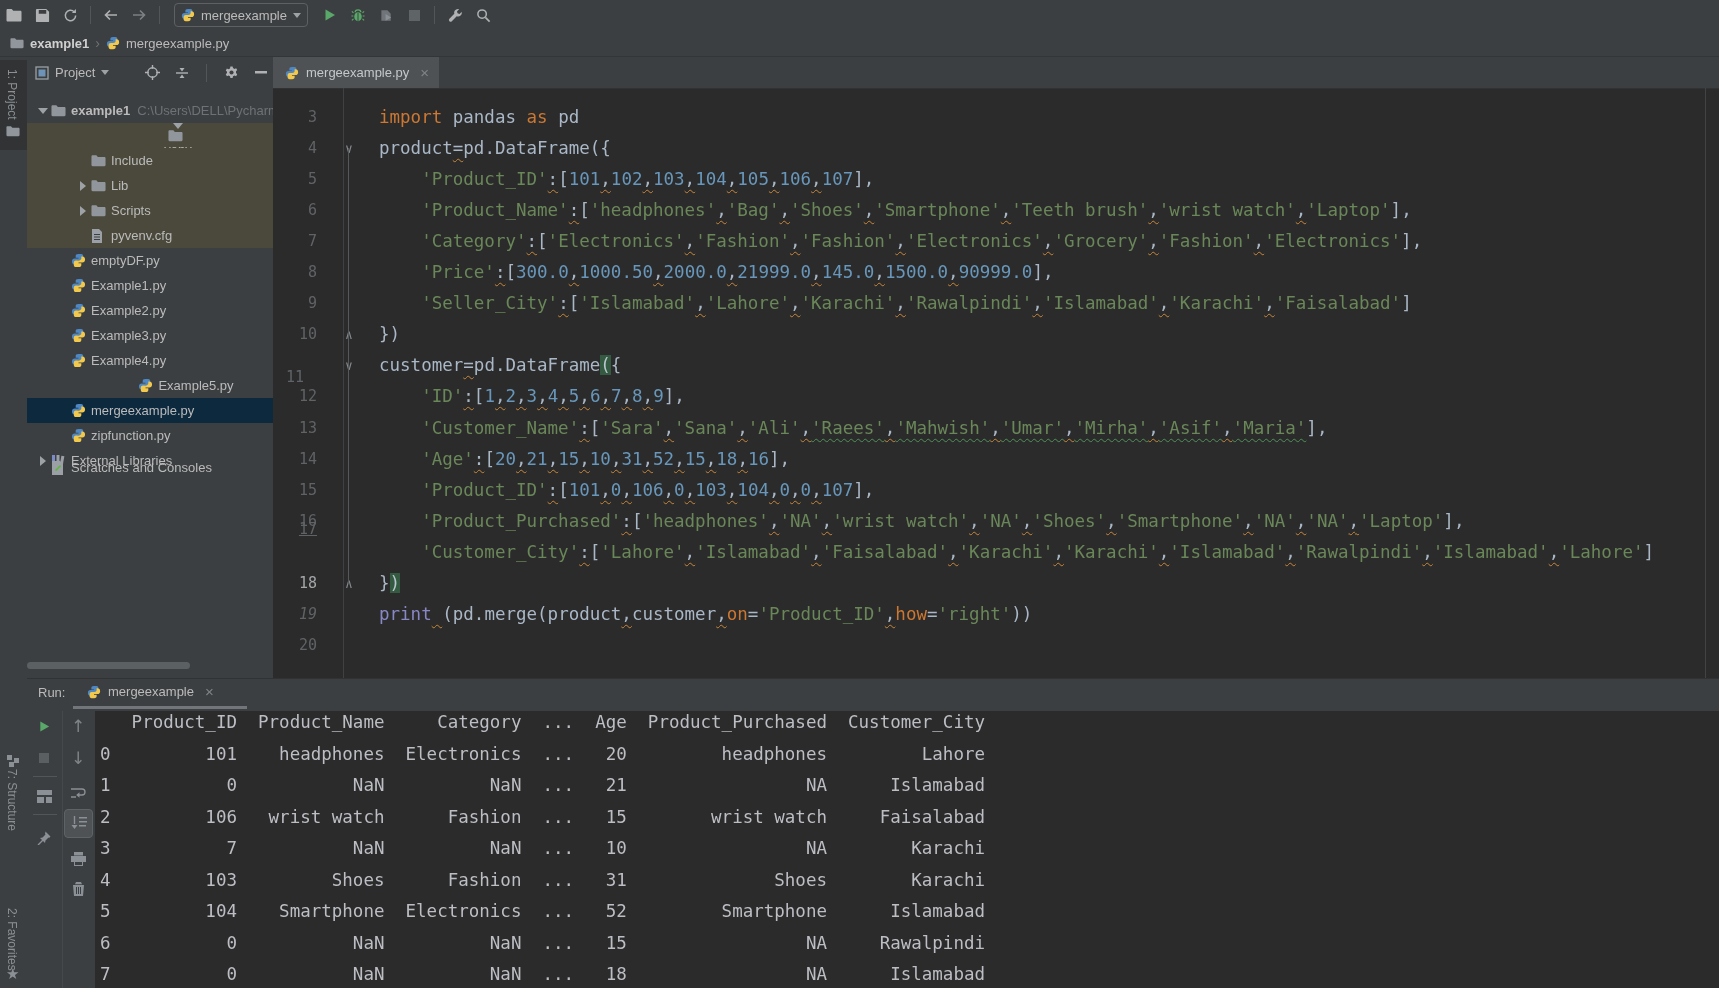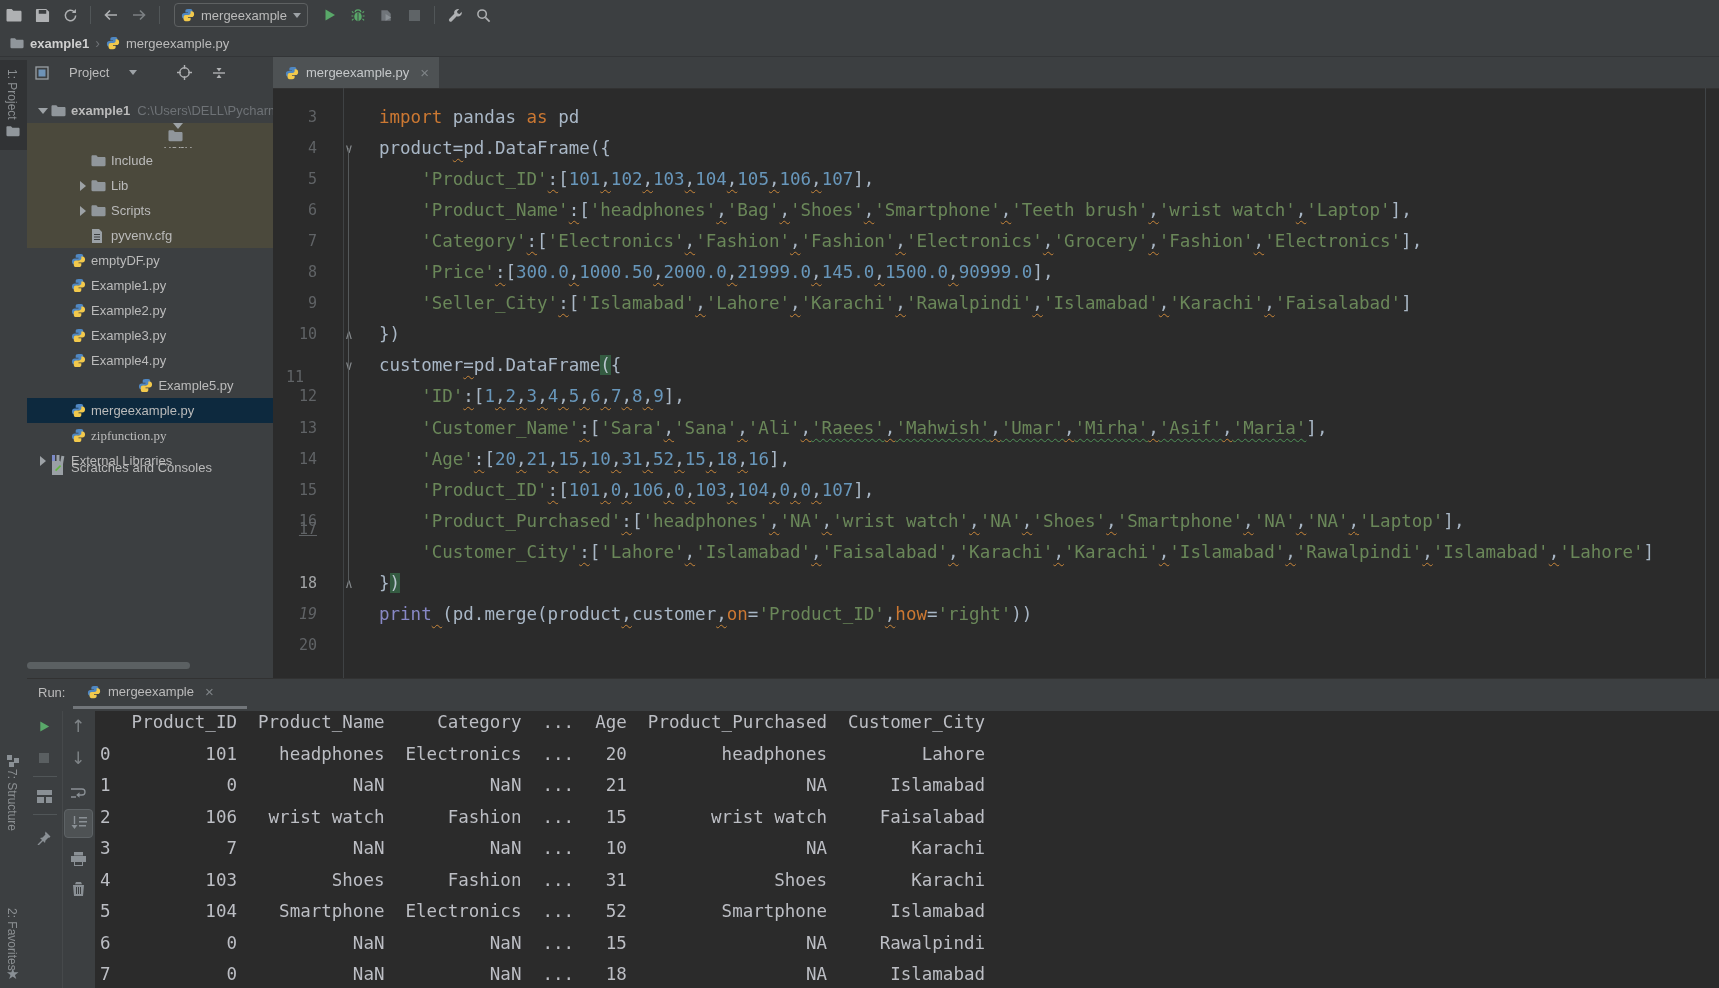--- a/index.html
+++ b/index.html
@@ -16,21 +16,21 @@
   
   #crumbs{left:0;top:30px;width:1719px;height:27px;background:#3c3f41;border-bottom:1px solid #333537;display:flex;align-items:center;padding-left:10px;box-sizing:border-box;gap:6px;}
   .crumb-sep{color:#6e7276;font-size:14px;}
   .bold{font-weight:bold;color:#d0d0d0;}
   
   #stripe{left:0;top:57px;width:27px;height:931px;background:#3c3f41;border-right:1px solid #323232;}
   .vlabel{writing-mode:vertical-rl;color:#8c9093;font-size:12px;position:absolute;left:5px;}
   #stripe-active{left:0;top:3px;width:27px;height:90px;background:#313335;}
   
   #project{left:27px;top:57px;width:246px;height:621px;background:#3c3f41;border-right:1px solid #323232;overflow:hidden;}
-  #pheader{height:31px;display:flex;align-items:center;padding-left:8px;gap:20px;}
+  #pheader{height:31px;display:flex;align-items:center;padding-left:8px;gap:6px;}
   .phi{width:24px;height:22px;display:flex;align-items:center;justify-content:center;}
   .tree-row{position:absolute;left:0;width:246px;height:25px;display:flex;align-items:center;white-space:nowrap;cursor:default;}
   .tree-row.lib{background:#4b493c;}
   .tree-row.sel{background:#0d293e;}
   .tree-arrow{width:16px;display:inline-flex;justify-content:center;flex:none;}
   .tri-down{width:0;height:0;border-left:5px solid transparent;border-right:5px solid transparent;border-top:6px solid #9da2a6;}
   .tri-right{width:0;height:0;border-top:5px solid transparent;border-bottom:5px solid transparent;border-left:6px solid #9da2a6;}
   .tree-icon{width:20px;flex:none;display:inline-flex;justify-content:flex-start;}
   .tree-label{color:#bbbbbb;}
   .tree-sub{color:#6e7276;margin-left:7px;}
@@ -358,21 +358,21 @@
         <div class="tree-row sel" style="top: 341px; padding-left: 28px;">
           <span class="tree-arrow"></span>
           <span class="tree-icon">
             <svg width="15" height="15" viewBox="0 0 16 16">
               <path fill="#4f87c2" d="M7.9 1C5.6 1 5 2 5 3.2V5h3v.8H3.8C2.2 5.8 1 6.8 1 9s1.2 3.2 2.8 3.2H5v-1.9C5 8.9 6.2 8 7.7 8h3C11.9 8 13 7 13 5.8V3.2C13 2 12.2 1 10.9 1z"></path>
               <path fill="#f2c94c" d="M8.1 15c2.3 0 2.9-1 2.9-2.2V11H8v-.8h4.2C13.8 10.2 15 9.2 15 7s-1.2-3.2-2.8-3.2H11v1.9C11 7.1 9.8 8 8.3 8h-3C4.1 8 3 9 3 10.2v2.6C3 14 3.8 15 5.1 15z"></path>
             </svg>
           </span>
           <span class="tree-label">mergeexample.py</span>
         </div>
-        <div class="tree-row" style="top: 366px; padding-left: 28px; font-family: Liberation Serif, serif;">
+        <div class="tree-row" style="top: 366px; padding-left: 28px;">
           <span class="tree-arrow"></span>
           <span class="tree-icon">
             <svg width="15" height="15" viewBox="0 0 16 16">
               <path fill="#4f87c2" d="M7.9 1C5.6 1 5 2 5 3.2V5h3v.8H3.8C2.2 5.8 1 6.8 1 9s1.2 3.2 2.8 3.2H5v-1.9C5 8.9 6.2 8 7.7 8h3C11.9 8 13 7 13 5.8V3.2C13 2 12.2 1 10.9 1z"></path>
               <path fill="#f2c94c" d="M8.1 15c2.3 0 2.9-1 2.9-2.2V11H8v-.8h4.2C13.8 10.2 15 9.2 15 7s-1.2-3.2-2.8-3.2H11v1.9C11 7.1 9.8 8 8.3 8h-3C4.1 8 3 9 3 10.2v2.6C3 14 3.8 15 5.1 15z"></path>
             </svg>
           </span>
           <span class="tree-label">zipfunction.py</span>
         </div>
         <div class="tree-row" style="top: 391px; padding-left: 8px;">

